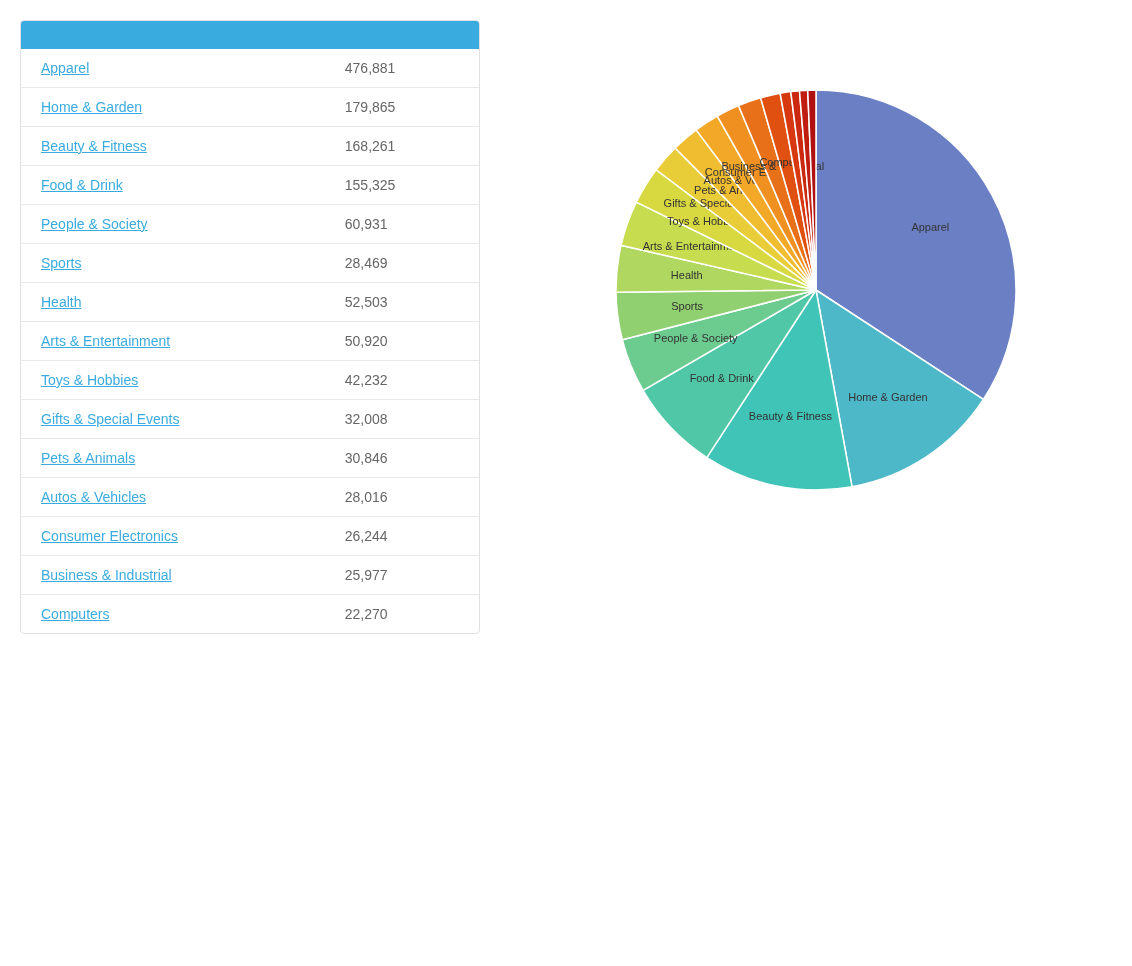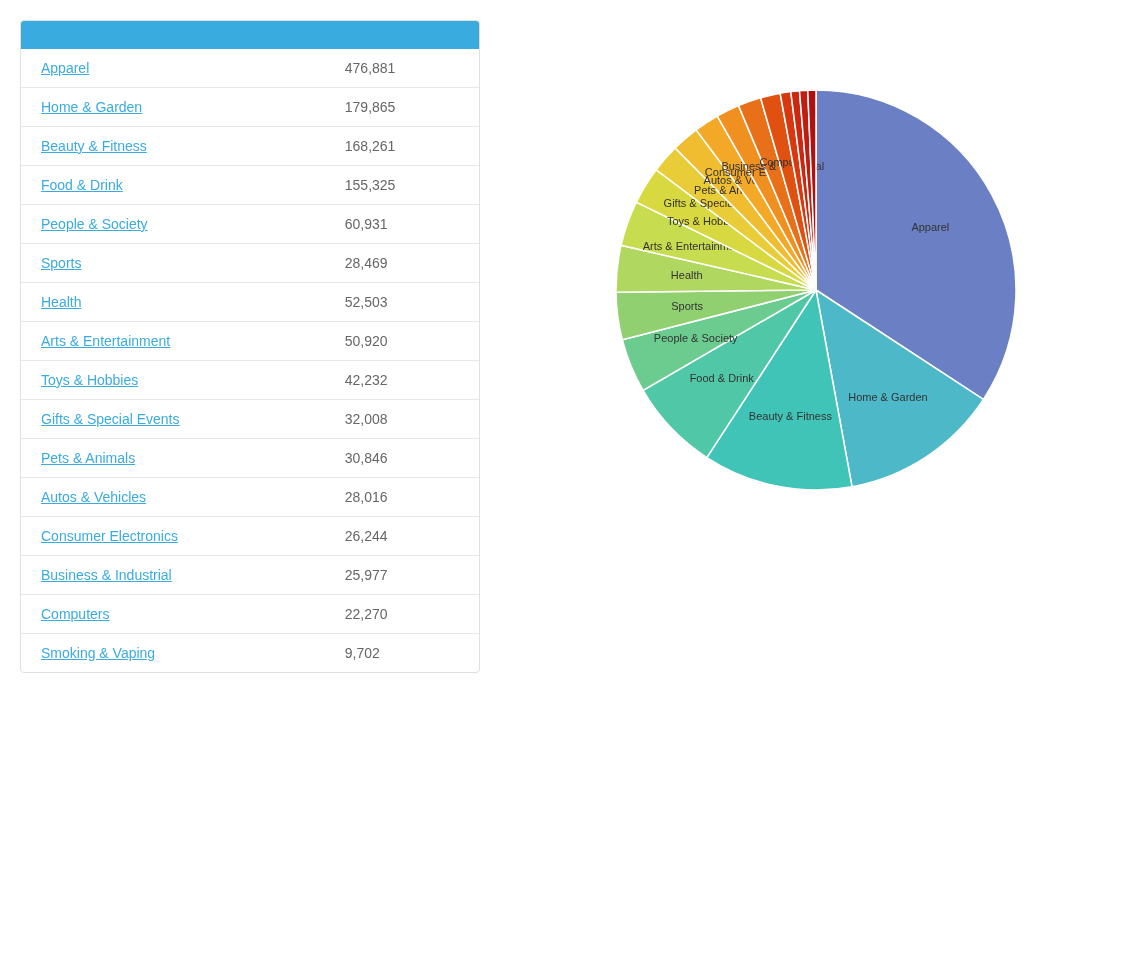--- a/index.html
+++ b/index.html
@@ -132,24 +132,20 @@
       <td>26,244</td>
     </tr>
         <tr>
       <td><a>Business &amp; Industrial</a></td>
       <td>25,977</td>
     </tr>
         <tr>
       <td><a>Computers</a></td>
       <td>22,270</td>
     </tr>
-        <tr>
-      <td><a>Smoking &amp; Vaping</a></td>
-      <td>9,702</td>
-    </tr>
       </tbody>
   </table>
 </div>
 
 <div class="chart-container">
   <svg id="pie-chart" width="500" height="500" viewBox="0 0 500 500">
       <path d="M 250 250 L 250 50 A 200 200 0 0 1 417.4081810795859 359.4280627061659 Z" fill="#6b7fc4" stroke="#fff" stroke-width="1.5"></path>
       <text x="364.3386883313584" y="188.1399616014952" text-anchor="middle" dominant-baseline="middle" style="font-size: 11px; fill: rgb(51, 51, 51);">Apparel</text>
       <path d="M 250 250 L 417.4081810795859 359.4280627061659 A 200 200 0 0 1 286.00969310267675 446.7315480614409 Z" fill="#4db8c8" stroke="#fff" stroke-width="1.5"></path>
       <text x="321.94235272750336" y="358.27879701969124" text-anchor="middle" dominant-baseline="middle" style="font-size: 11px; fill: rgb(51, 51, 51);">Home &amp; Garden</text>

